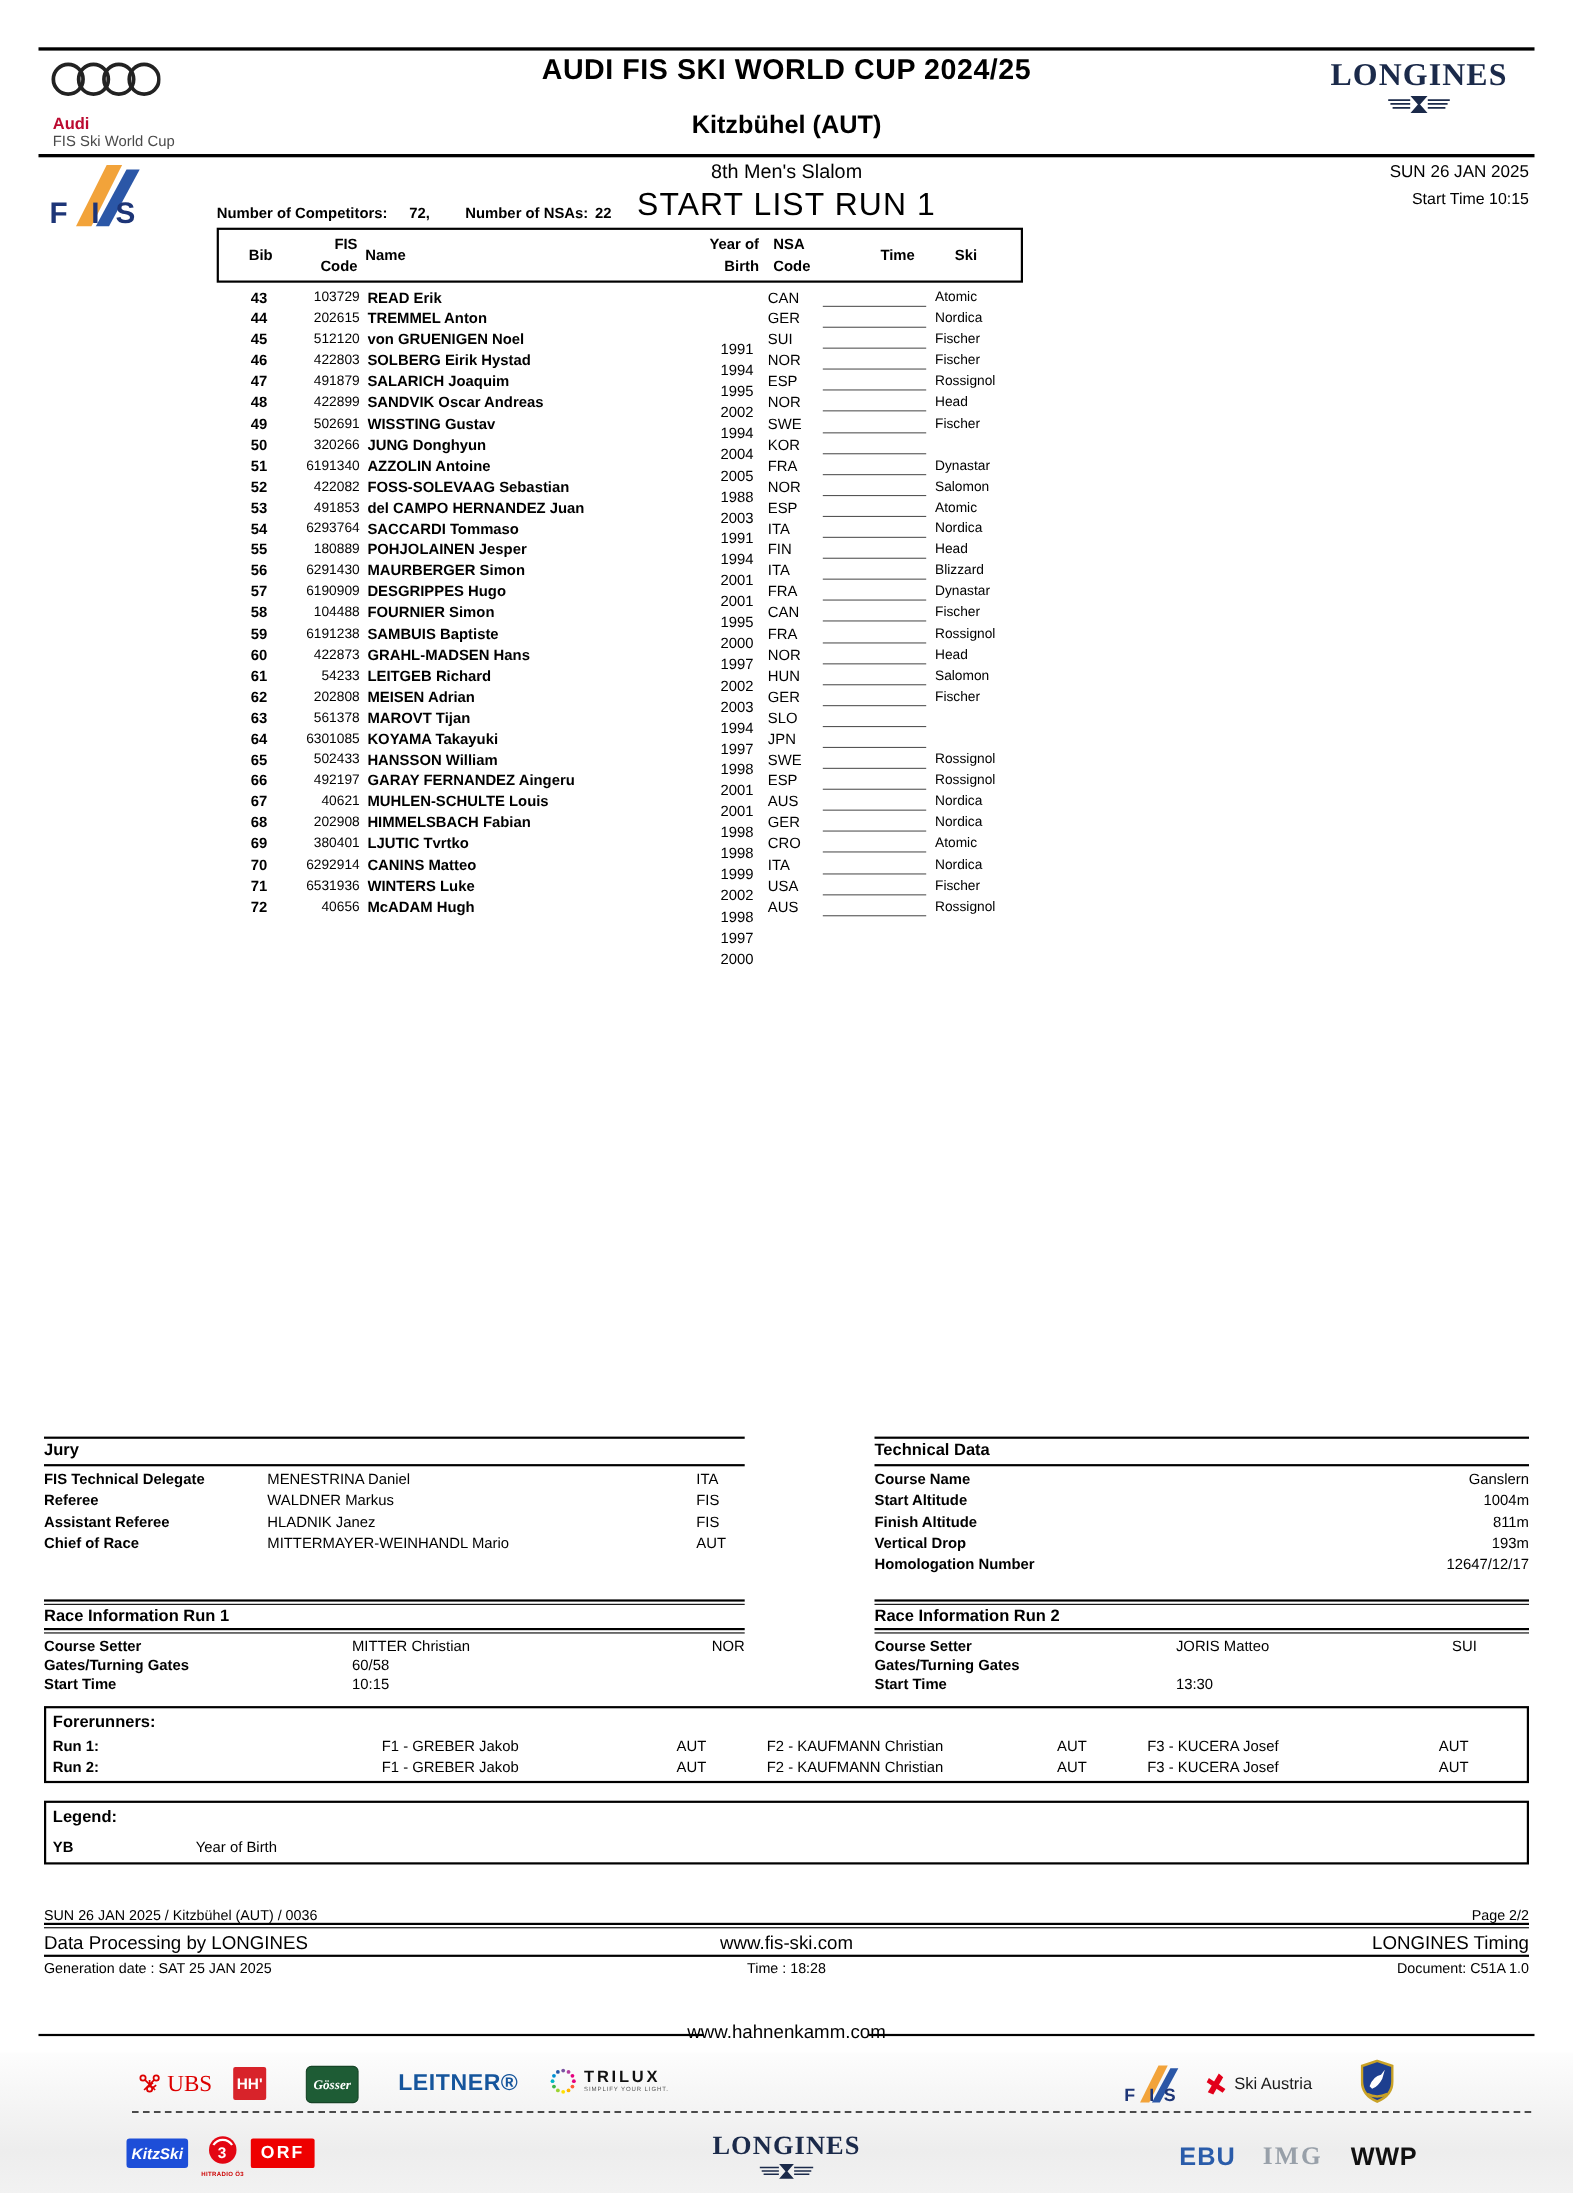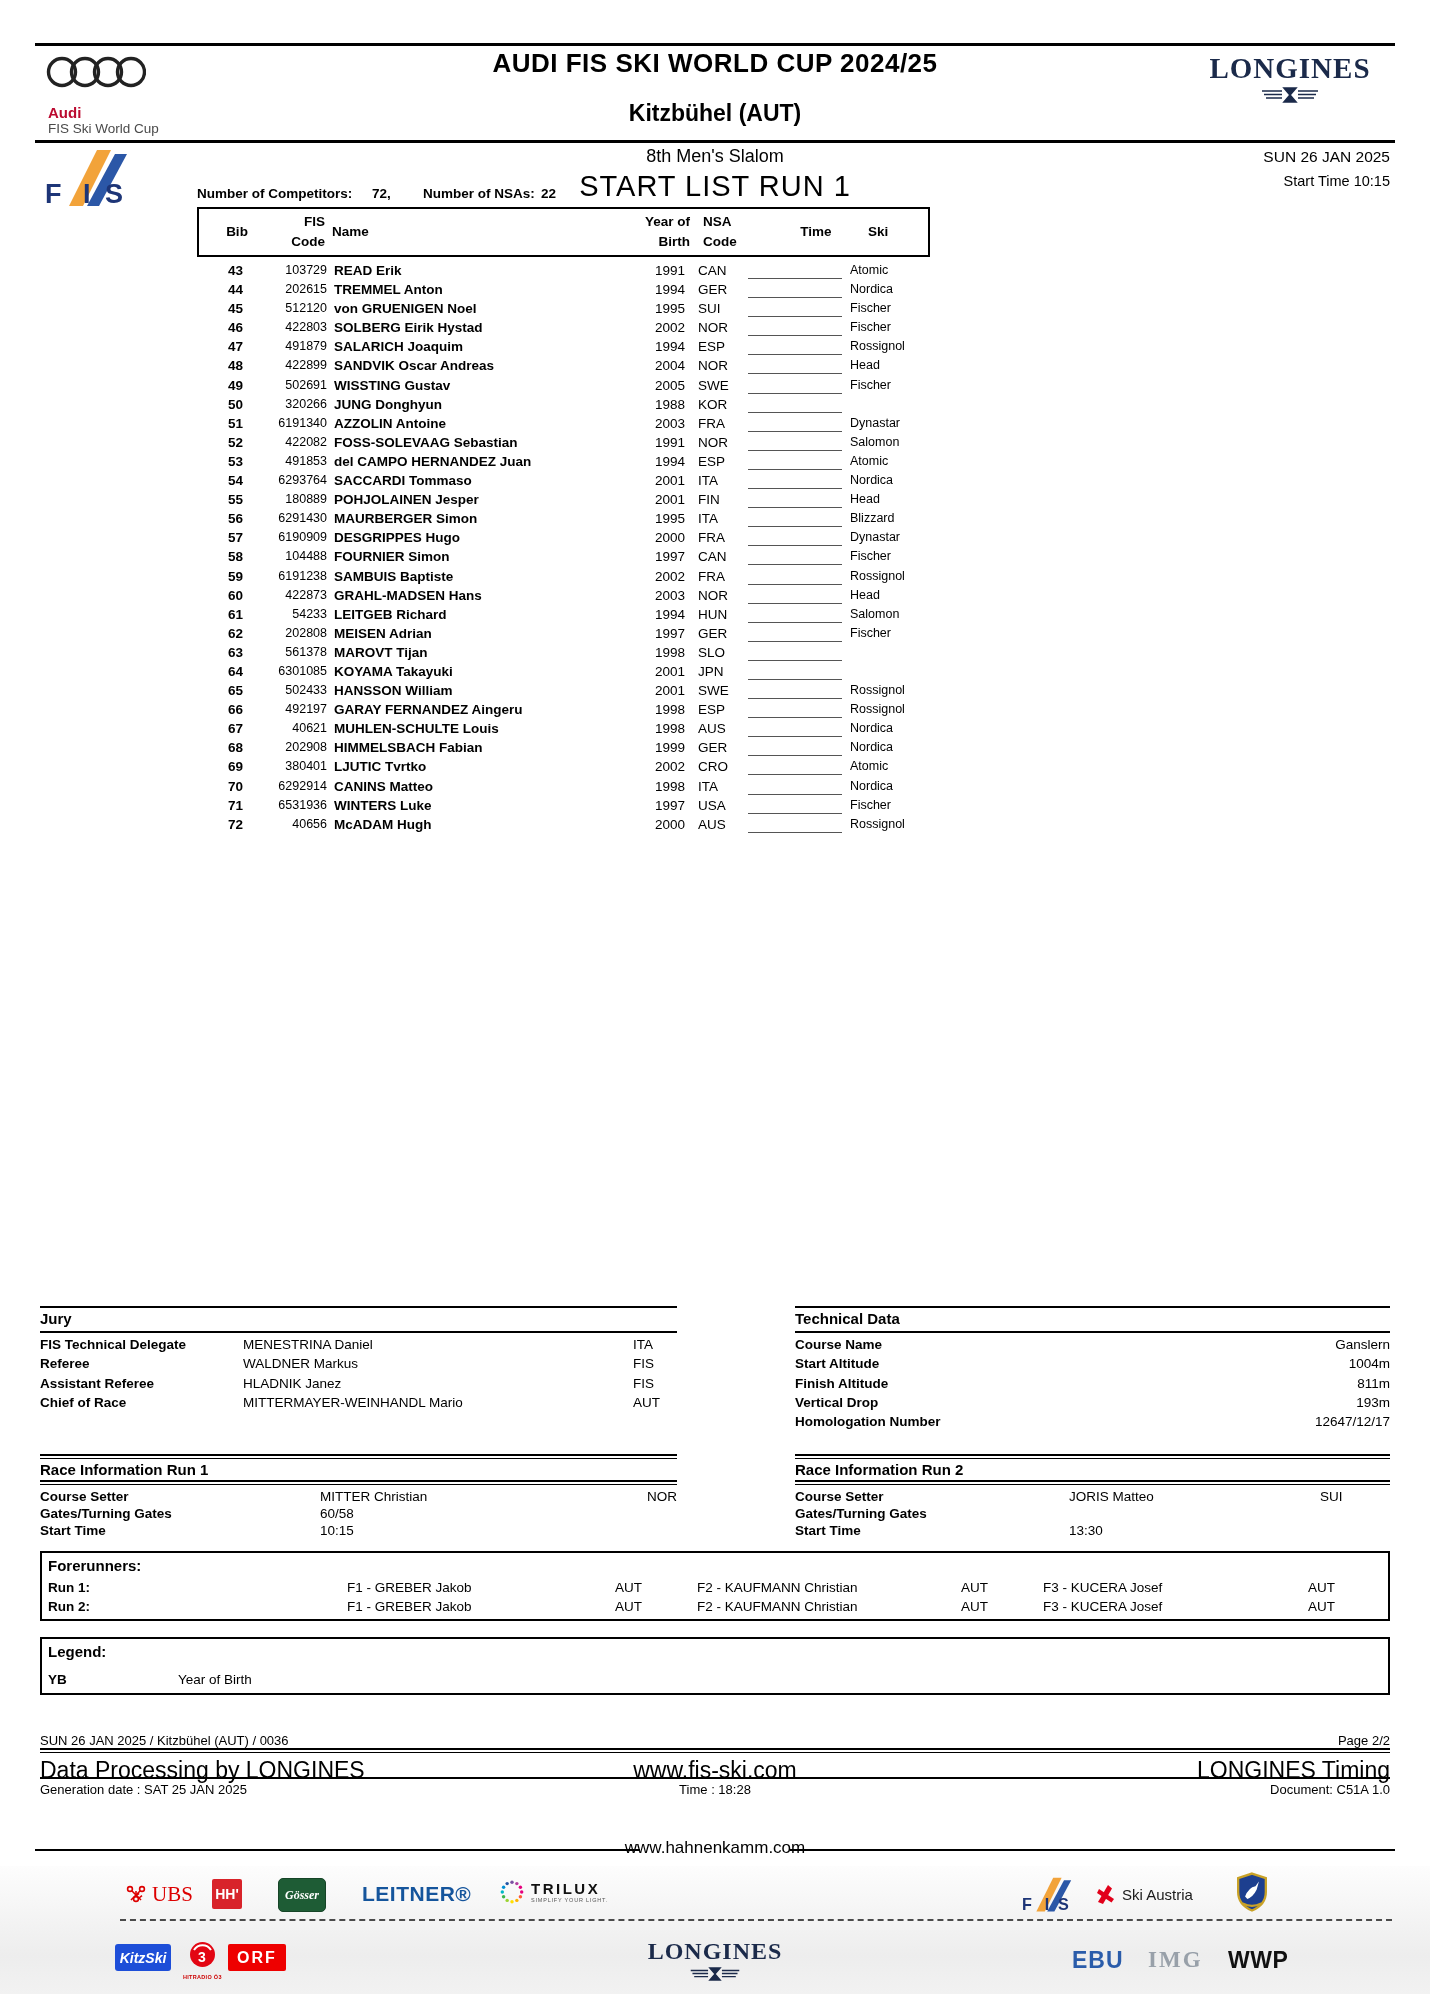--- a/index.html
+++ b/index.html
@@ -36,21 +36,21 @@
   .th-nsa{left:504px;top:3px;width:60px;line-height:20px;}
   .th-time{left:570px;top:0;width:94px;line-height:46px;text-align:center;}
   .th-ski{left:669px;top:0;line-height:46px;}
 
   
   .rows{left:197px;top:261px;width:780px;}
   .row{display:flex;height:19.1px;line-height:19.1px;font-size:13.5px;white-space:nowrap;}
   .c-bib{width:46px;text-align:right;font-weight:bold;}
   .c-fis{width:84px;text-align:right;font-size:12.5px;}
   .c-name{margin-left:7px;width:313px;font-weight:bold;overflow:hidden;}
-  .c-yob{width:38px;text-align:right;}
+  .c-yob{width:38px;text-align:right;margin-top:47px;}
   .c-nsa{margin-left:13px;width:50px;}
   .c-time{margin-left:0;width:94px;border-bottom:1.8px solid #555;height:17px;}
   .c-ski{margin-left:8px;font-size:12.5px;}
 
   
   .sec-head{position:absolute;font-size:15px;font-weight:bold;}
   .kv-rows{position:absolute;}
   .kv{display:flex;height:19.3px;line-height:19.3px;font-size:13.5px;white-space:nowrap;}
   .jury-role{width:203px;font-weight:bold;}
   .jury-name{width:390px;}
@@ -68,21 +68,21 @@
   .fr-rows{position:absolute;left:0;top:26px;width:100%;}
   .fr{display:flex;height:18.5px;line-height:18.5px;font-size:13.5px;white-space:nowrap;}
   .fr-label{padding-left:6px;width:299px;font-weight:bold;}
   .fr-f1{width:268px;} .fr-n1{width:82px;} .fr-f2{width:264px;} .fr-n2{width:82px;}
   .fr-f3{width:265px;} .fr-n3{flex:1;}
   .lg-head{position:absolute;left:6px;top:4px;font-size:15px;font-weight:bold;}
   .lg-key{position:absolute;left:6px;top:33px;font-size:13.5px;font-weight:bold;}
   .lg-val{position:absolute;left:136px;top:33px;font-size:13.5px;}
 
   
-  .f-small{font-size:13px;} .f-mid{font-size:23px;}
+  .f-small{font-size:13px;} .f-mid{font-size:17px;}
   .f-line{position:absolute;left:40px;right:40px;}
   .f-left{position:absolute;left:0;} .f-center{position:absolute;left:0;right:0;text-align:center;}
   .f-right{position:absolute;right:0;}
   .hah-line{position:absolute;top:1849px;height:1.5px;background:#000;}
   .hah-text{position:absolute;left:0;right:0;top:1838px;text-align:center;font-size:17px;}
 
   
   .band{position:absolute;left:0;right:0;top:1866px;height:128px;
         background:linear-gradient(180deg,#fdfdfd 0%,#ededed 70%,#f2f2f2 100%);}
   .dashed{position:absolute;left:120px;top:1919px;width:1272px;border-top:2px dashed #4a4a4a;}

